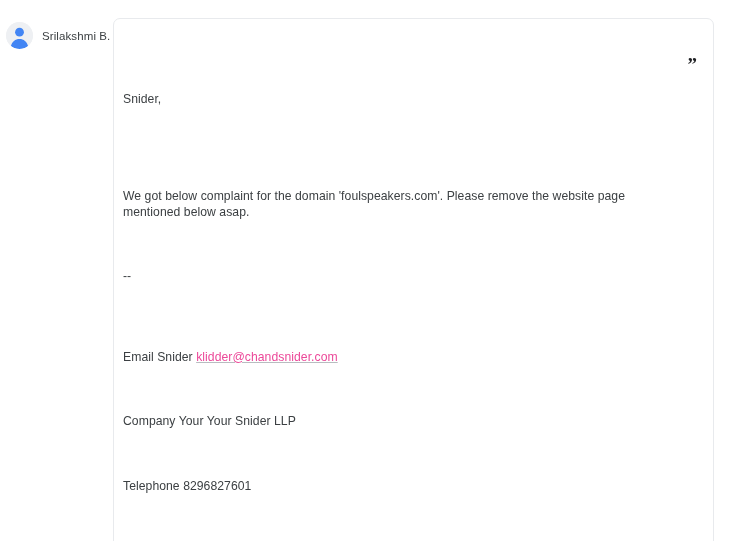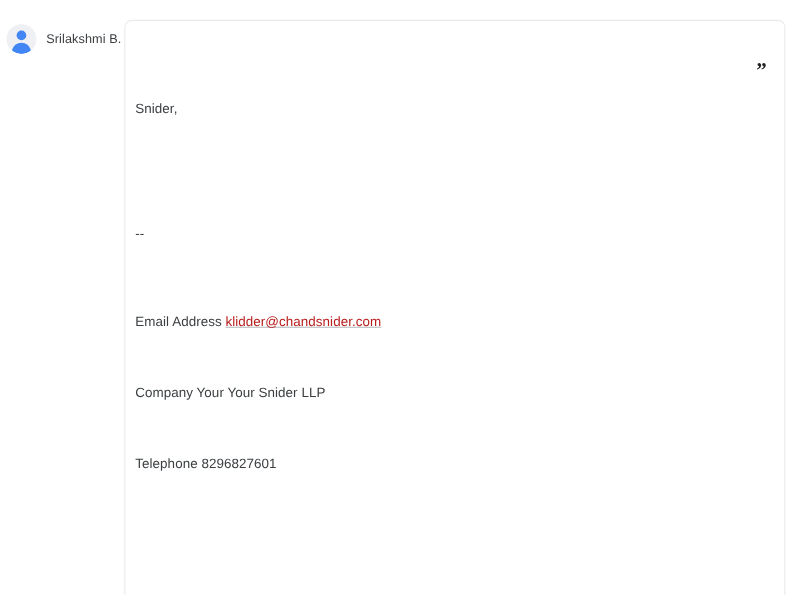--- a/index.html
+++ b/index.html
@@ -100,21 +100,21 @@
   }
 
   .body-text p {
     margin: 0;
   }
   .blank-line {
     height: 16.1px;
   }
 
   a.inline-link {
-    color: #b91c1c;
+    color: #ec4899;
     text-decoration: underline;
     text-decoration-color: #b8bcc0;
   }
 
   .flow { display: inline; }
 </style>
 </head>
 <body>
 
 <div class="message-row">
@@ -131,25 +131,26 @@
   </div>
 
   <div class="card">
 
     <div class="quote-mark">”</div>
 
     <div class="body-text">
 
       <p>Snider,</p>
       <div class="blank-line"></div>
+      <p>We got below complaint for the domain 'foulspeakers.com'. Please remove the website page mentioned below asap.</p>
 
       <p>--</p>
 
 
-      <p><span class="flow">Email Address</span> <a class="inline-link" href="#">klidder@chandsnider.com</a></p>
+      <p><span class="flow">Email Snider</span> <a class="inline-link" href="#">klidder@chandsnider.com</a></p>
 
       <p><span class="flow">Company Your</span> <span class="flow">Your Snider LLP</span></p>
 
       <p><span class="flow">Telephone</span> <span class="flow">8296827601</span></p>
 
       
 
       
 
       

